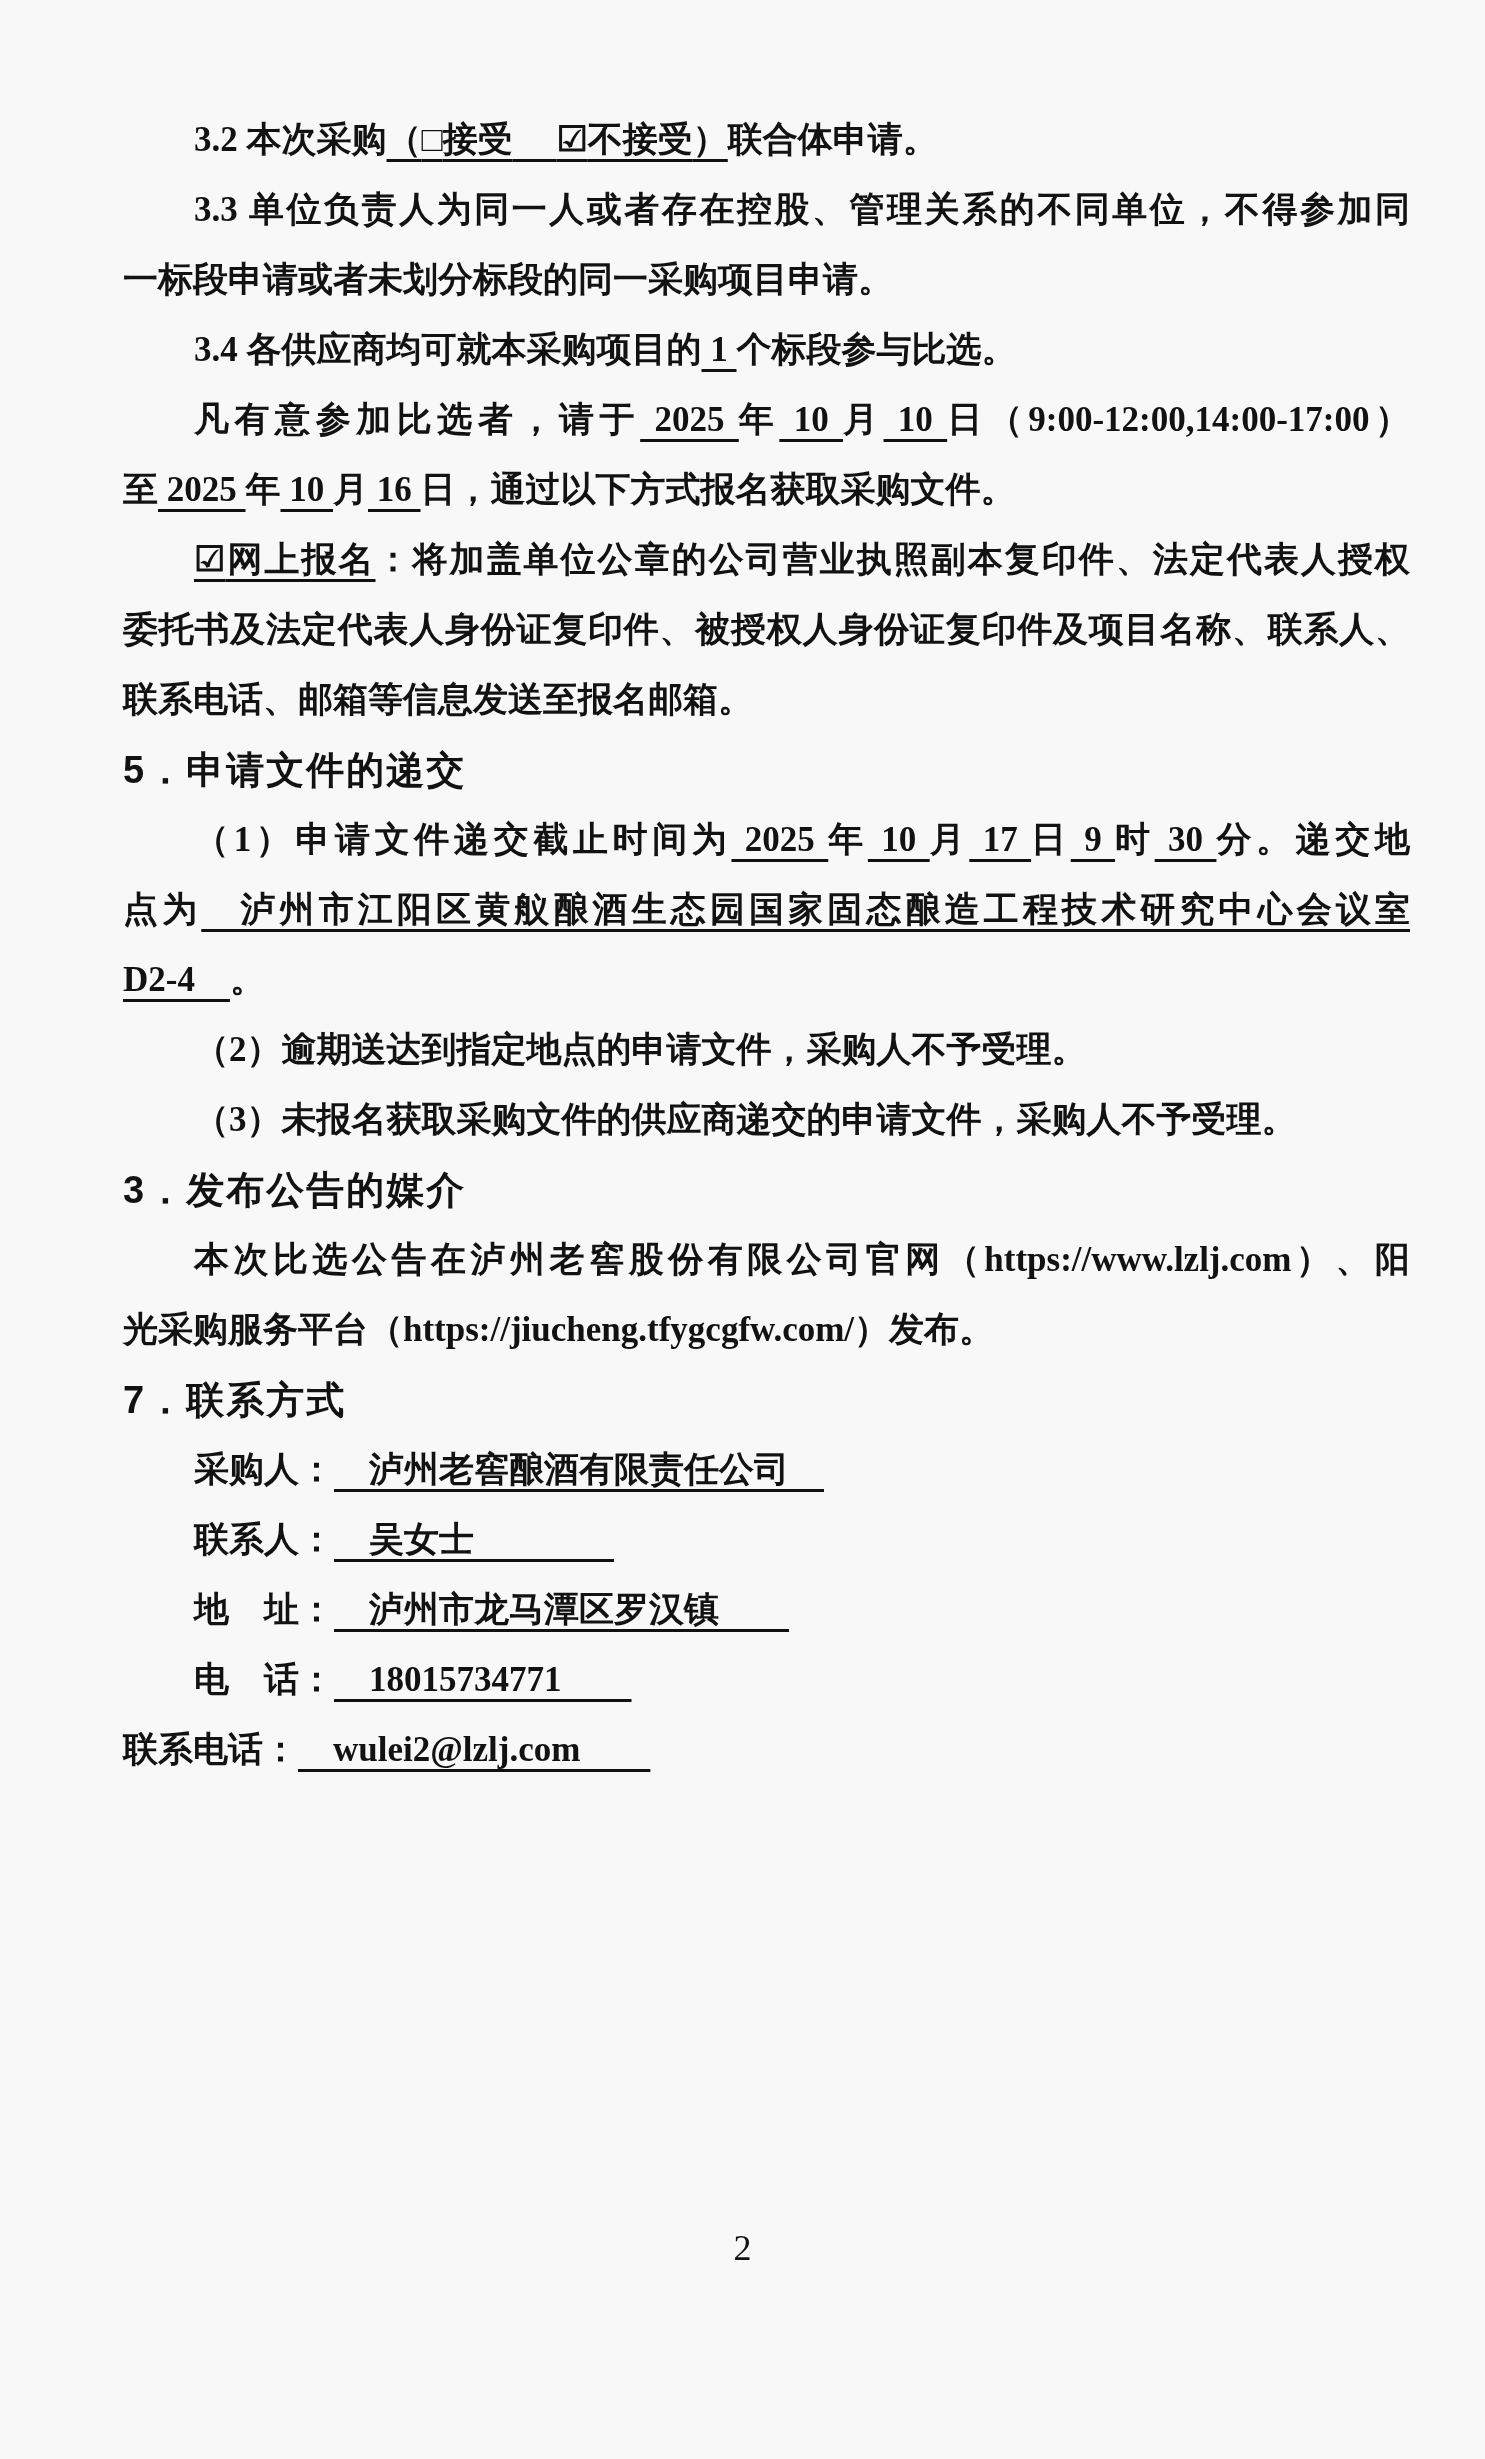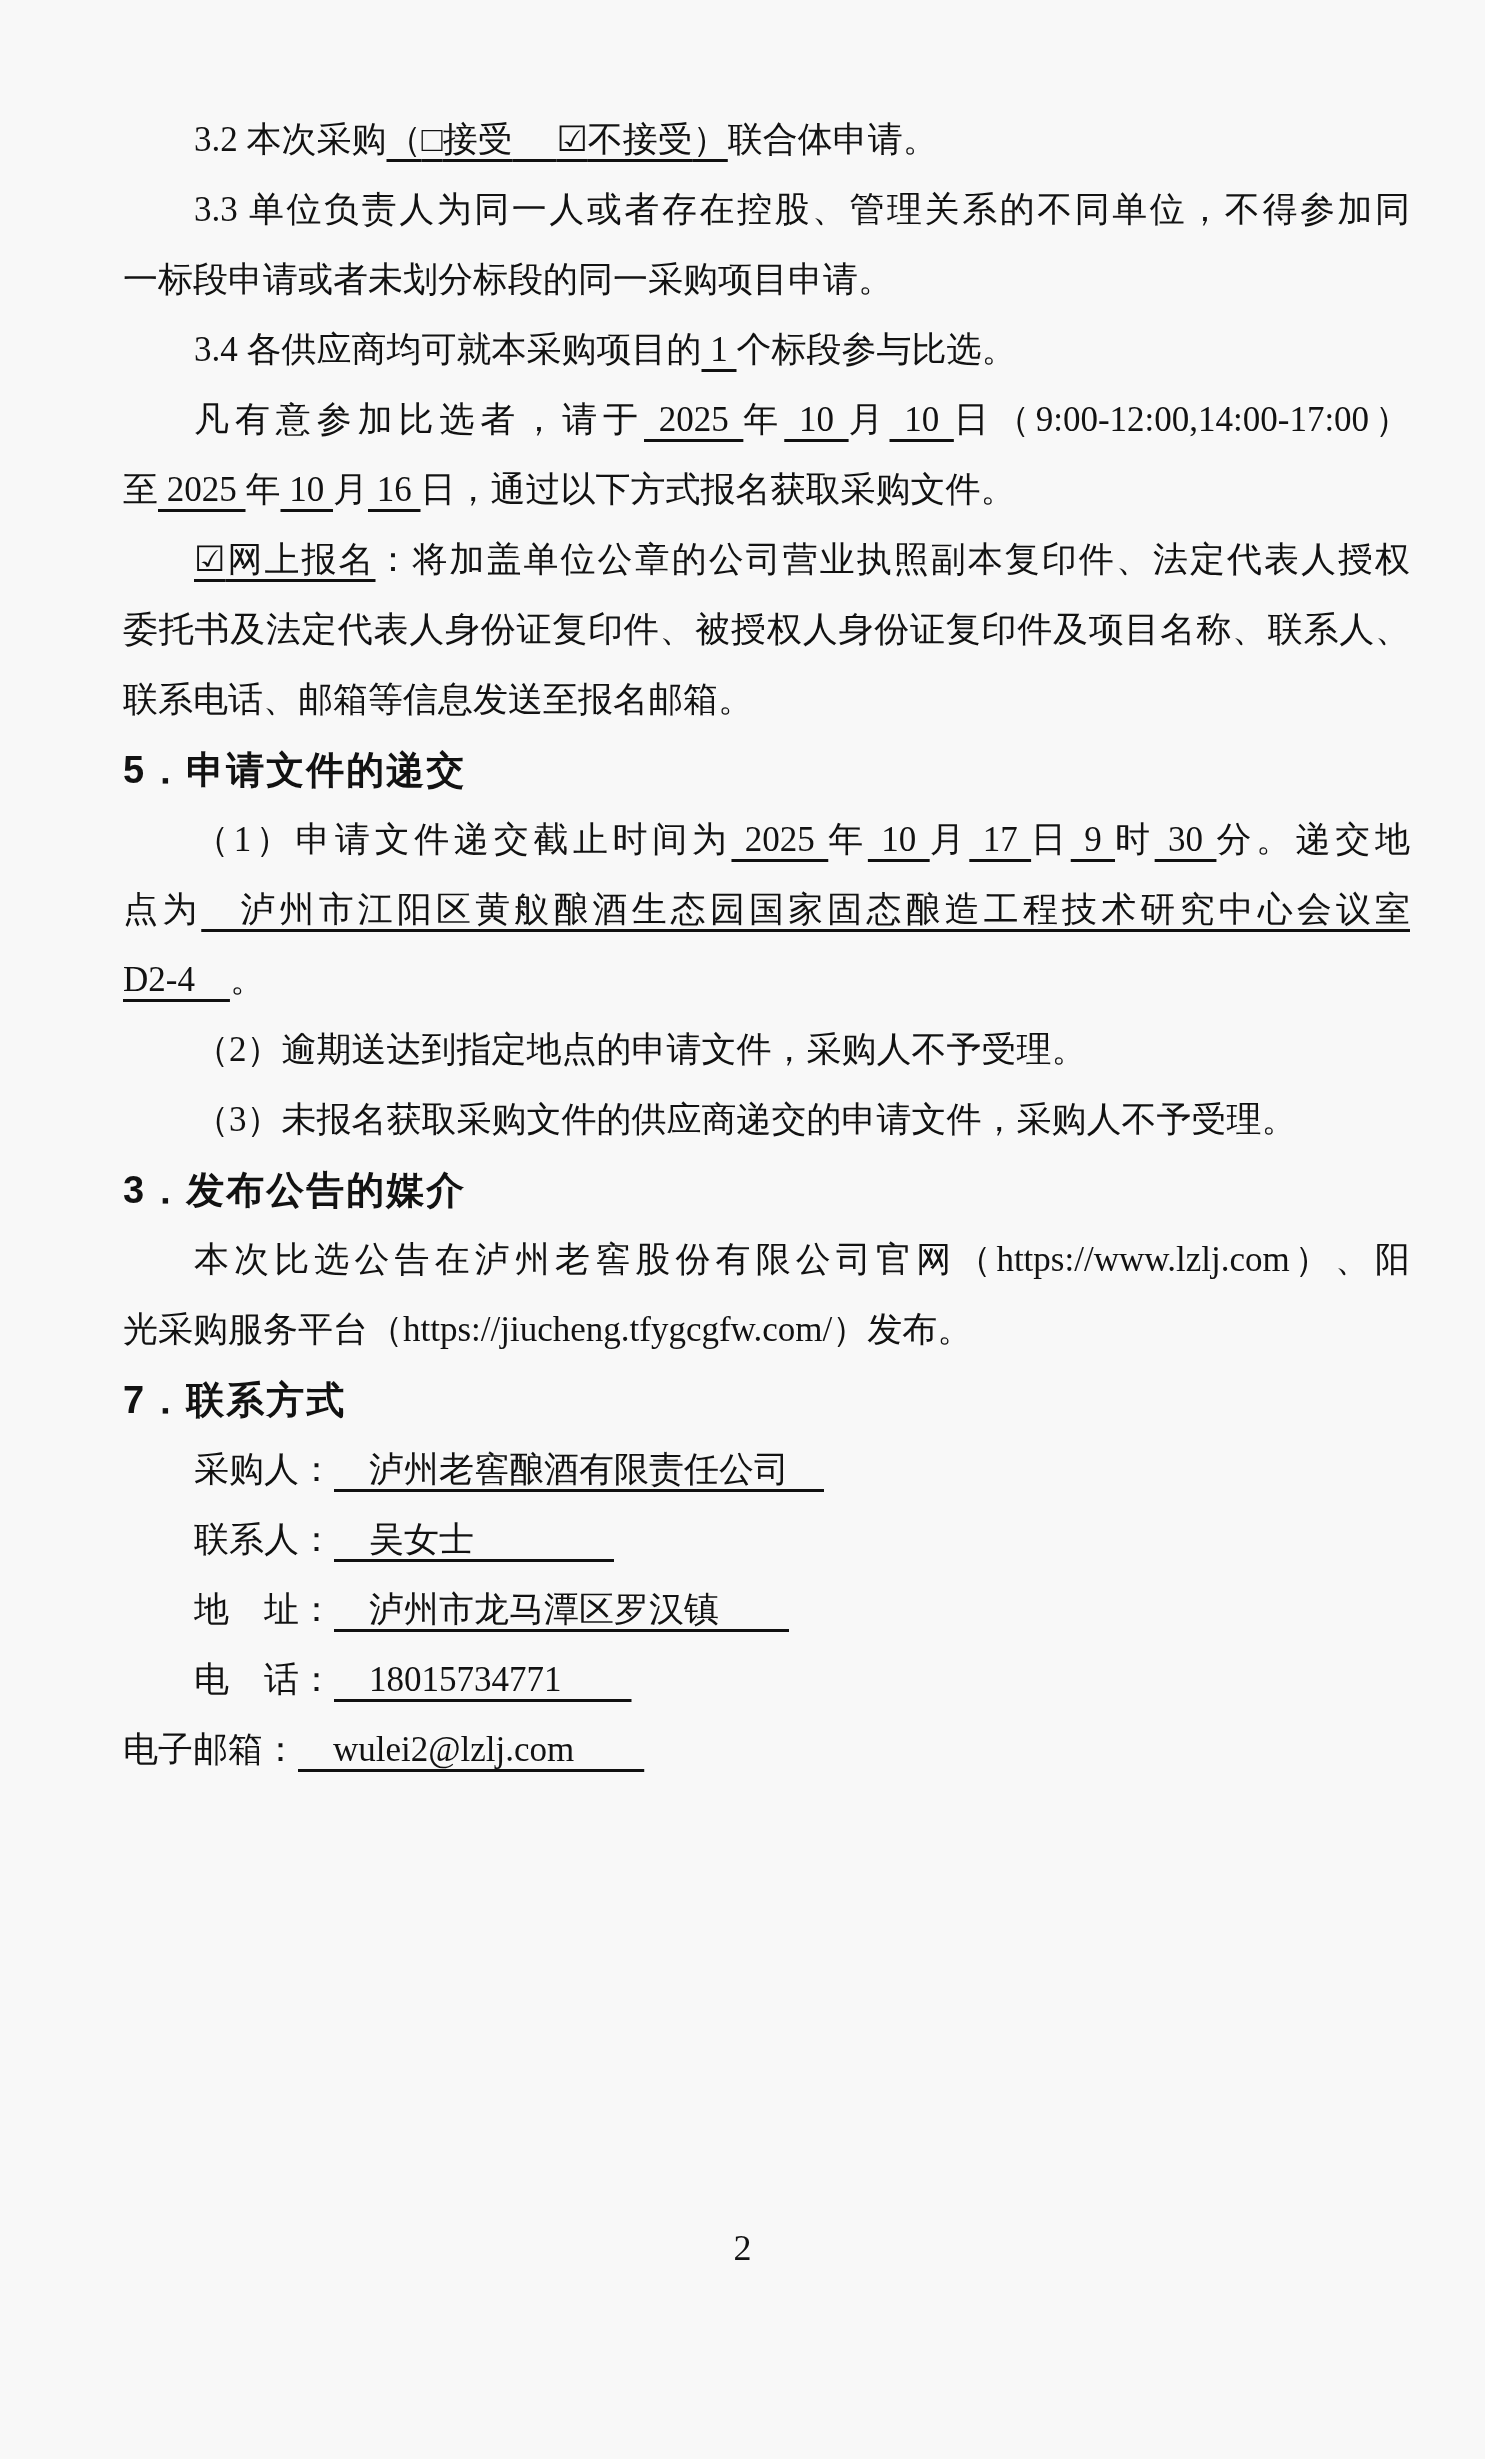--- a/index.html
+++ b/index.html
@@ -14,20 +14,21 @@
   .doc{
     position:absolute;
     left:123px;top:105px;
     width:1287px;
   }
   .ln{
     font-size:35px;
     line-height:70px;
     height:70px;
     text-align:left;
+    font-weight:bold;
   }
   .ind{padding-left:71px;}
   .just{text-align:justify;text-align-last:justify;}
   .hd{
     font-family:"Liberation Sans","DejaVu Sans",sans-serif;
     font-weight:700;
     font-size:38px;
     letter-spacing:2px;
   }
   .u{
@@ -88,18 +89,18 @@
   <div class="ln hd"><span>7．联系方式</span></div>
 
   <div class="ln ind"><span>采购人：</span><span class="u">　泸州老窖酿酒有限责任公司　</span></div>
 
   <div class="ln ind"><span>联系人：</span><span class="u">　吴女士　　　　</span></div>
 
   <div class="ln ind"><span>地　址：</span><span class="u">　泸州市龙马潭区罗汉镇　　</span></div>
 
   <div class="ln ind"><span>电　话：</span><span class="u">　18015734771　　</span></div>
 
-  <div class="ln"><span>电子邮箱：</span><span class="u">　wulei2@lzlj.com　　</span></div>
+  <div class="ln"><span>联系电话：</span><span class="u">　wulei2@lzlj.com　　</span></div>
 
 </div>
 
 <div class="pagenum">2</div>
 
 
 </body></html>

